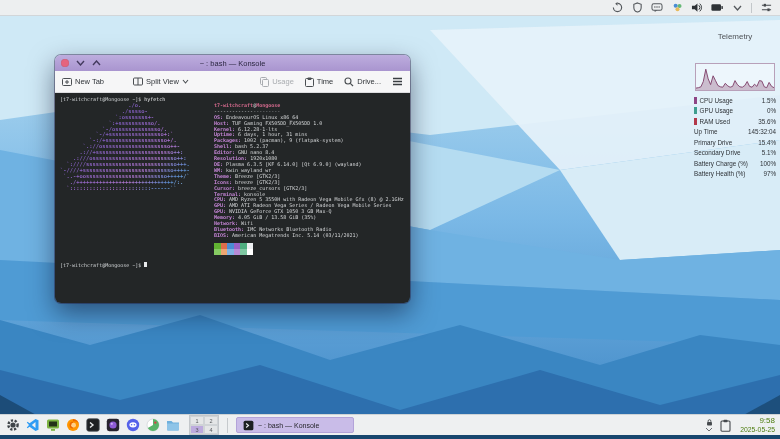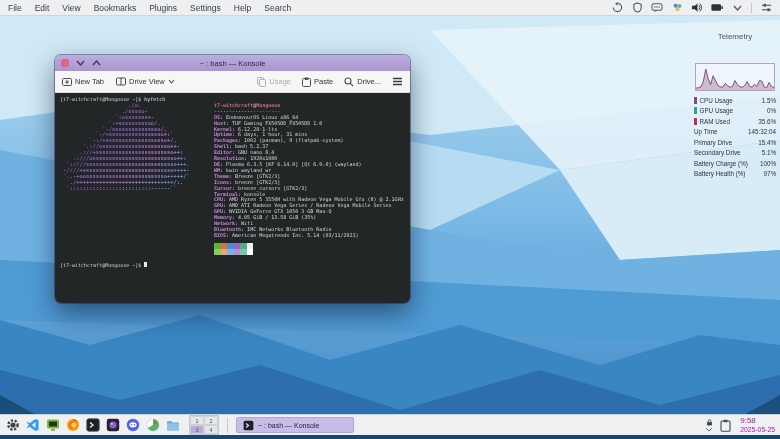--- a/index.html
+++ b/index.html
@@ -33,21 +33,21 @@
   
   #konsole{position:absolute;left:55px;top:55px;width:355px;z-index:20;border-radius:6px;
            box-shadow:0 10px 26px rgba(5,10,35,.5),0 0 0 1px rgba(55,45,85,.45);}
   #titlebar{height:16px;background:linear-gradient(#bdadde,#a995cf);border-radius:6px 6px 0 0;
             display:flex;align-items:center;padding:0 6px;position:relative;}
   #close-btn{width:8px;height:8px;border-radius:50%;background:#e5647e;box-shadow:inset 0 0 1px rgba(0,0,0,.3);}
   .tb-chev{margin-left:7px;display:flex;align-items:center;}
   #win-title{position:absolute;left:0;right:0;text-align:center;font-size:7.5px;
              color:#2b2740;pointer-events:none;}
   #toolbar{height:21px;background:#f6f6f7;border-bottom:1px solid #dcdcdf;display:flex;
-           align-items:center;padding:0 7px;font-size:7.5px;color:#2f3338;gap:12px;}
+           align-items:center;padding:0 7px;font-size:7.5px;color:#2f3338;gap:29px;}
   .tool-btn{display:flex;align-items:center;gap:3px;}
   .tool-btn.disabled{color:#a9acb0;}
   #toolbar .right{margin-left:auto;display:flex;align-items:center;gap:11px;}
 
   #term{background:#232627;border-radius:0 0 6px 6px;height:210px;box-sizing:border-box;
         padding:4px 5px;font-family:"DejaVu Sans Mono",monospace;font-size:5px;
         line-height:5.9px;color:#d4d6d8;overflow:hidden;}
   .term-line{white-space:pre;}
   .prompt{color:#cfd2d4;}
   .cmd{color:#eceeef;}
@@ -81,21 +81,21 @@
   .pager-cell{font-size:5.5px;color:#55585c;display:flex;align-items:center;justify-content:center;
               border:0.5px solid #cfd3d6;box-sizing:border-box;}
   .pager-cell.active{background:#bcaade;}
   .bar-sep{width:1px;height:15px;background:#c6cacd;margin:0 3px;flex:none;}
   #task-button{height:16px;background:#c9bce8;border:1px solid #b3a3d9;border-radius:2px;
                display:flex;align-items:center;gap:4px;padding:0 6px;font-size:7px;
                color:#26262c;width:118px;box-sizing:border-box;flex:none;}
   #task-button .mini-ico{width:11px;height:11px;flex:none;}
   #tb-spacer{flex:1;}
   #status-stack{display:flex;flex-direction:column;align-items:center;justify-content:center;gap:1px;width:10px;}
-  #clock{text-align:left;color:#a21caf;line-height:1.12;margin-left:4px;}
+  #clock{text-align:right;color:#4d7c0f;line-height:1.12;margin-left:4px;}
   #clock .time{font-size:8px;}
   #clock .date{font-size:6.8px;}
 </style>
 </head>
 <body>
 
 <div id="stage">
 
   <svg id="wallpaper" width="780" height="439" viewBox="0 0 780 439">
     <defs>
@@ -113,30 +113,20 @@
     <polygon points="560,170 780,140 780,250 620,260" fill="#d8ecf7"></polygon>
     <polygon points="0,150 210,190 430,230 620,260 780,250 780,300 0,260" fill="#6fb2e2"></polygon>
     <polygon points="0,260 780,300 780,345 0,320" fill="#4f9bd4"></polygon>
     <polygon points="0,320 90,345 200,315 330,360 460,325 600,365 700,335 780,345 780,439 0,439" fill="#3a86c2"></polygon>
     <polygon points="0,370 120,400 260,365 400,410 540,370 660,405 780,375 780,439 0,439" fill="#2d6fae"></polygon>
     <polygon points="0,395 80,439 0,439" fill="#1c4c78"></polygon>
     <polygon points="700,439 780,395 780,439" fill="#1d4f7c"></polygon>
   </svg>
 
   <div id="menubar">
-    <div id="menu-items" style="display: flex;">
-        <span class="menu-item">File</span>
-        <span class="menu-item">Edit</span>
-        <span class="menu-item">View</span>
-        <span class="menu-item">Bookmarks</span>
-        <span class="menu-item">Plugins</span>
-        <span class="menu-item">Settings</span>
-        <span class="menu-item">Help</span>
-        <span class="menu-item">Search</span>
-      </div>
     <div id="tray">
       <span class="tray-ico">
         <svg width="11" height="11" viewBox="0 0 12 12">
             <path d="M6 1.5 A4.5 4.5 0 1 1 1.5 6" fill="none" stroke="#55595d" stroke-width="1.3"></path>
             <polygon points="6,0 6,4 3.5,2" fill="#55595d"></polygon>
           </svg>
       </span>
       <span class="tray-ico">
         <svg width="11" height="11" viewBox="0 0 12 12">
             <path d="M6 1 L10 2.5 V6 C10 9 8 10.5 6 11 C4 10.5 2 9 2 6 V2.5 Z" fill="none" stroke="#55595d" stroke-width="1.2"></path>
@@ -253,39 +243,39 @@
             <rect x="0.5" y="1.5" width="9" height="7" rx="1" fill="none" stroke="#4a4e52" stroke-width="1"></rect>
             <path d="M5 3 V7 M3 5 H7" stroke="#4a4e52" stroke-width="1"></path>
           </svg>
         <span>New Tab</span>
       </span>
       <span class="tool-btn">
         <svg width="10" height="9" viewBox="0 0 10 9">
             <rect x="0.5" y="1" width="9" height="7" rx="1" fill="none" stroke="#4a4e52" stroke-width="1"></rect>
             <path d="M5 1 V8" stroke="#4a4e52" stroke-width="1"></path>
           </svg>
-        <span>Drive View</span>
+        <span>Split View</span>
         <svg width="7" height="5" viewBox="0 0 7 5">
             <polyline points="1,1 3.5,4 6,1" fill="none" stroke="#4a4e52" stroke-width="1.1"></polyline>
           </svg>
       </span>
       <span class="right">
         <span class="tool-btn disabled">
           <svg width="9" height="10" viewBox="0 0 9 10">
               <rect x="0.5" y="0.5" width="6" height="7" rx="1" fill="none" stroke="#a9acb0" stroke-width="1"></rect>
               <rect x="2.5" y="2.5" width="6" height="7" rx="1" fill="#f6f6f7" stroke="#a9acb0" stroke-width="1"></rect>
             </svg>
           <span>Usage</span>
         </span>
         <span class="tool-btn">
           <svg width="9" height="10" viewBox="0 0 9 10">
               <rect x="0.5" y="1.5" width="8" height="8" rx="1" fill="none" stroke="#4a4e52" stroke-width="1"></rect>
               <rect x="2.5" y="0.5" width="4" height="2.4" rx="0.8" fill="#4a4e52"></rect>
             </svg>
-          <span>Paste</span>
+          <span>Time</span>
         </span>
         <span class="tool-btn">
           <svg width="10" height="10" viewBox="0 0 10 10">
               <circle cx="4" cy="4" r="3" fill="none" stroke="#4a4e52" stroke-width="1.1"></circle>
               <path d="M6.3 6.3 L9 9" stroke="#4a4e52" stroke-width="1.2"></path>
             </svg>
           <span>Drive...</span>
         </span>
         <span class="tool-btn">
           <svg width="11" height="9" viewBox="0 0 11 9">

